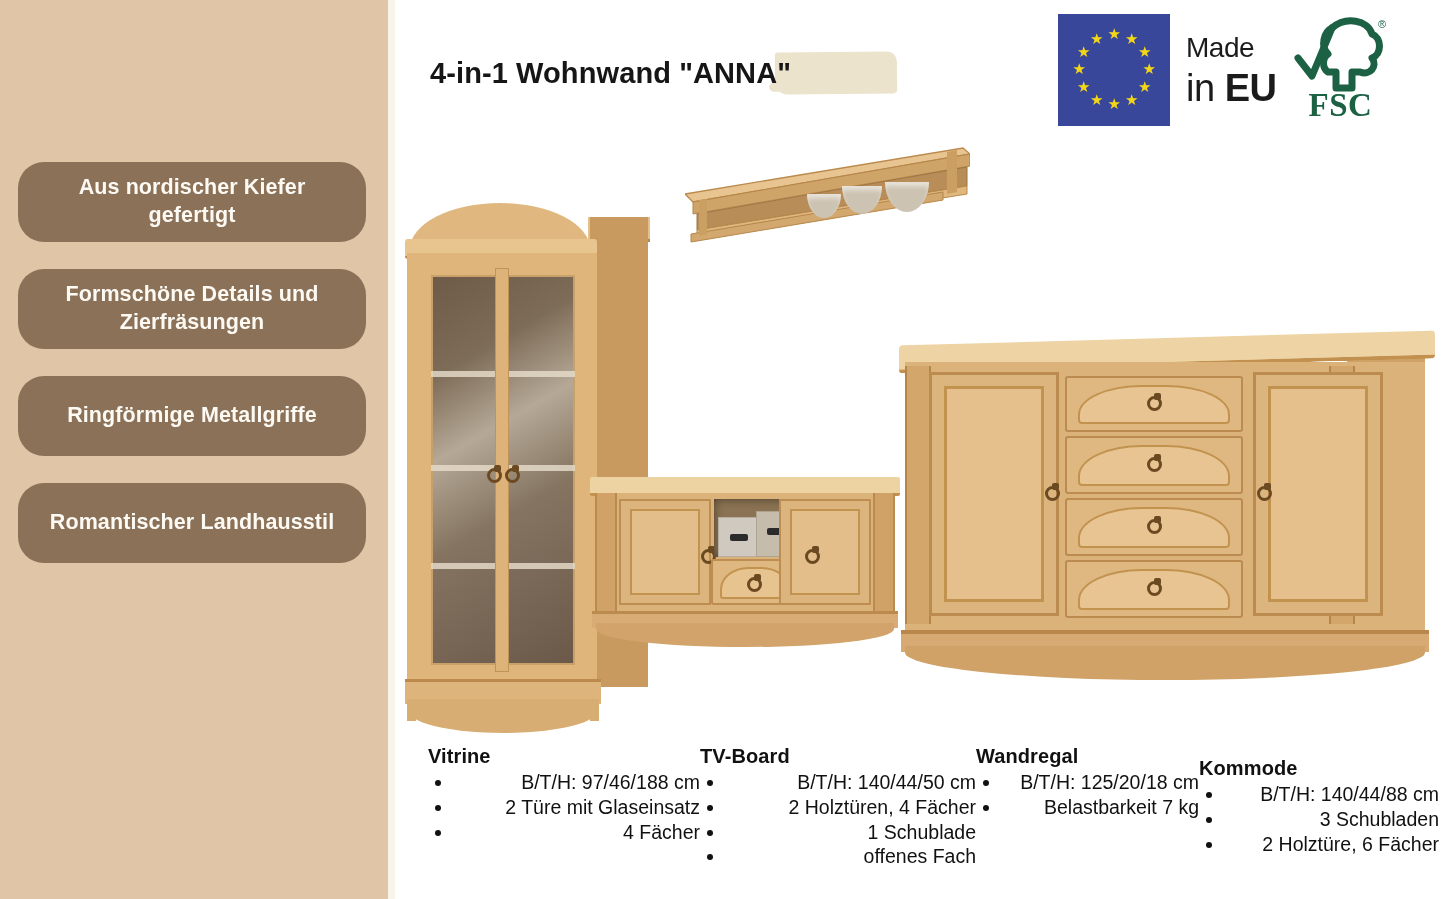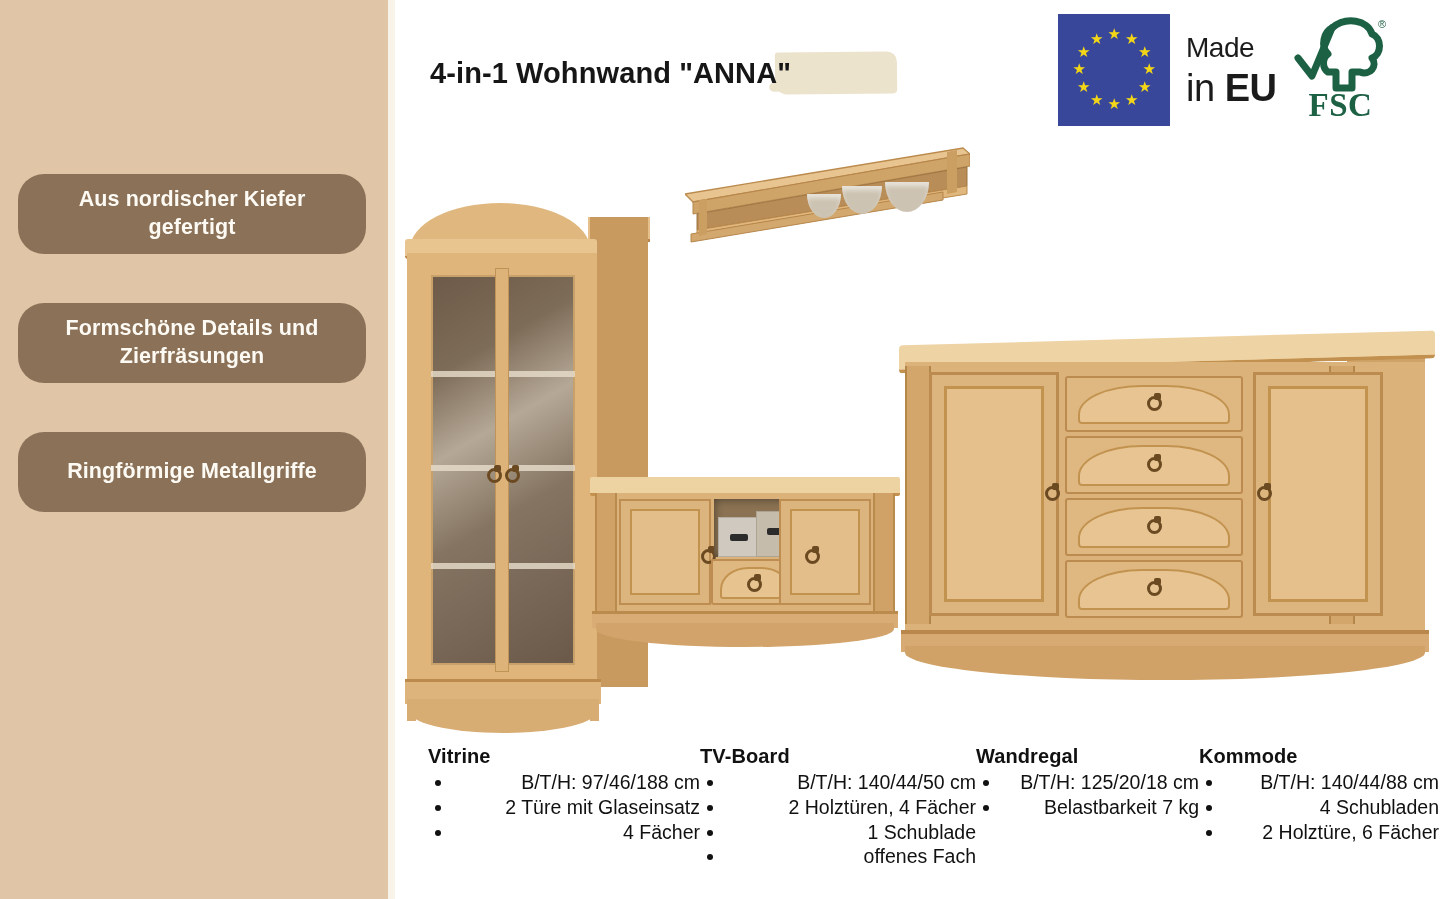--- a/index.html
+++ b/index.html
@@ -15,22 +15,22 @@
   
   .sidebar{
     position:absolute;left:0;top:0;width:388px;height:899px;
     background:#e0c6a6;
   }
   .sidebar-edge{
     position:absolute;left:388px;top:0;width:7px;height:899px;
     background:#f9f4e9;
   }
   .pill-stack{
-    position:absolute;left:18px;top:174px;width:348px;
-    display:flex;flex-direction:column;gap:49px;justify-content:space-between;
+    position:absolute;left:18px;top:162px;width:348px;
+    display:flex;flex-direction:column;gap:27px;justify-content:space-between;
   }
   .pill{
     background:#8a7158;
     border-radius:26px;
     min-height:80px;
     display:flex;align-items:center;justify-content:center;
     text-align:center;
     padding:8px 18px;
     box-sizing:border-box;
   }
@@ -274,39 +274,42 @@
   .spec-col{color:#111;}
   .spec-col h4{
     margin:0 0 2px 0;font-size:20px;font-weight:bold;letter-spacing:.1px;
   }
   .spec-col ul{
     margin:0;padding:0 0 0 26px;list-style:disc;text-align:right;
   }
   .spec-col li{
     font-size:19.5px;line-height:1.27;white-space:nowrap;
   }
-  .c1{width:272px;} .c2{width:276px;} .c3{width:223px;} .c4{width:240px;}
+  .c1{width:272px;} .c2{width:276px;} .c3{width:223px;} .c4{width:240px;margin-top:12px;}
 </style>
 </head>
 <body>
 
 <div class="page">
 
   <div class="sidebar"></div>
   <div class="sidebar-edge"></div>
 
   <div class="pill-stack">
     <div class="pill">
       <span>Aus nordischer Kiefer gefertigt</span>
     </div>
     <div class="pill">
       <span>Formschöne Details und Zierfräsungen</span>
     </div>
     <div class="pill">
       <span>Ringförmige Metallgriffe</span>
+    </div>
+    <div class="pill">
+      <span>Romantischer Landhausstil</span>
     </div>
   </div>
 
   <div class="title-wrap">
     <div class="title-hl"></div>
     <div class="title">
       <span>4-in-1 Wohnwand "ANNA"</span>
     </div>
   </div>
 
@@ -485,20 +488,20 @@
       <ul>
         <li>B/T/H: 125/20/18 cm</li>
         <li>Belastbarkeit 7 kg</li>
       </ul>
     </div>
 
     <div class="spec-col c4">
       <h4>Kommode</h4>
       <ul>
         <li>B/T/H: 140/44/88 cm</li>
-        <li>4 Schubladen</li>
+        <li>3 Schubladen</li>
         <li>2 Holztüre, 6 Fächer</li>
       </ul>
     </div>
 
   </div>
 
 </div>
 
 </body></html>

